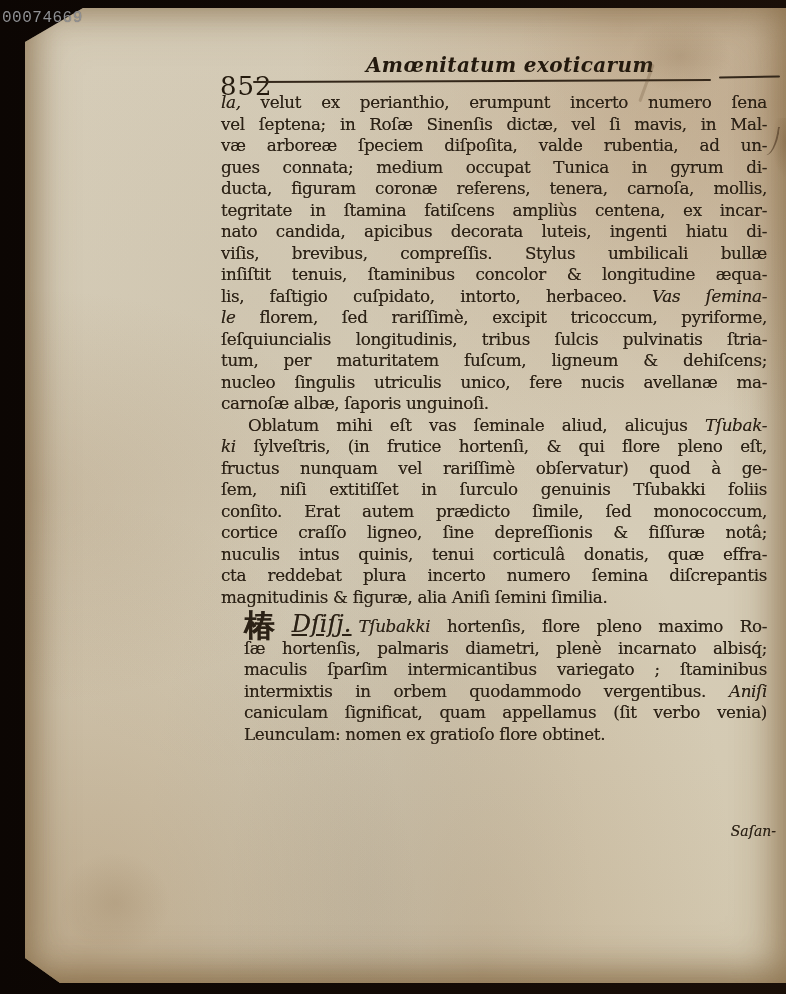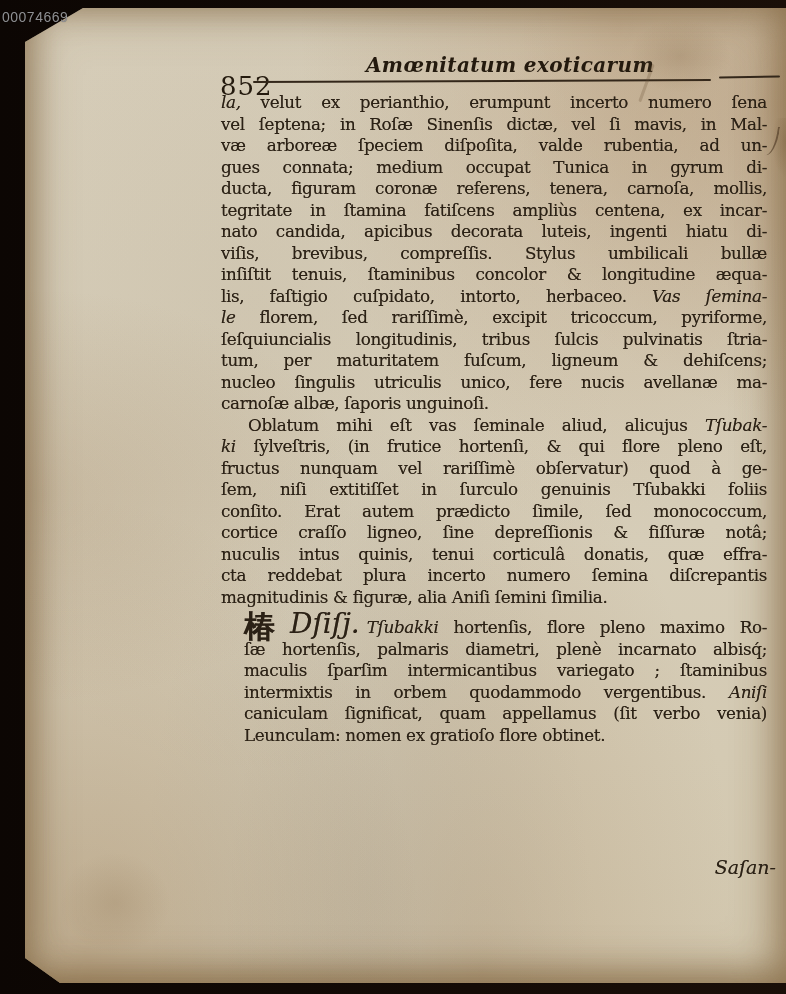--- a/index.html
+++ b/index.html
@@ -26,22 +26,22 @@
     box-shadow:
       inset 0 0 55px rgba(116,86,48,.30),
       inset -14px 0 34px rgba(124,92,52,.35),
       inset 0 -16px 30px rgba(124,92,52,.30),
       inset 14px 0 28px rgba(120,92,56,.28);
     clip-path:polygon(58px 0, 100% 0, 100% 100%, 35px 100%, 0 calc(100% - 25px), 0 34px);
   }
   
   .watermark{
     position:absolute;left:2px;top:9px;z-index:9;
-    font-family:Liberation Sans, sans-serif;
-    font-size:14px;color:#8f9093;letter-spacing:.5px;
+    font-family:Liberation Mono, monospace;
+    font-size:16px;color:#8f9093;letter-spacing:.5px;
     text-shadow:0 0 1px rgba(0,0,0,.4);
   }
   
   .pagenum{
     position:absolute;left:195px;top:63px;
     font-size:26px;color:#241a0e;letter-spacing:1px;
   }
   .running-title{
     position:absolute;left:335px;top:45px;width:300px;text-align:center;
     font-style:italic;font-weight:bold;font-size:20px;color:#241a0e;
@@ -59,26 +59,26 @@
   }
   .line{text-align:justify;text-align-last:justify;}
   .line.short{text-align-last:left;}
   .para.indent .line:first-child{text-indent:27px;}
   .para.hang{margin-left:23px;margin-top:6px;}
   .kanji{
     font-size:31px;line-height:20px;vertical-align:-4px;
     margin-right:5px;letter-spacing:0;font-weight:bold;
   }
   .bigword{
-    font-style:italic;font-size:28px;line-height:20px;
-    margin-right:7px;letter-spacing:0;
+    font-style:italic;font-size:24px;line-height:20px;
+    margin-right:7px;letter-spacing:0;text-decoration:underline;
   }
   .catchword{
-    position:absolute;left:205px;top:848px;width:546px;
-    text-align:right;font-style:italic;font-size:19px;color:#2b2115;
+    position:absolute;left:205px;top:815px;width:546px;
+    text-align:right;font-style:italic;font-size:14px;color:#2b2115;
     padding-right:2px;letter-spacing:0;
     text-shadow:0 0 .5px rgba(43,33,21,.55);
   }
   
   .pen-mark{
     position:absolute;left:741px;top:118px;width:10px;height:30px;
     border-right:2.2px solid rgba(70,50,32,.6);
     border-radius:0 0 90% 0;transform:rotate(8deg);
   }
   .scuff-1{

